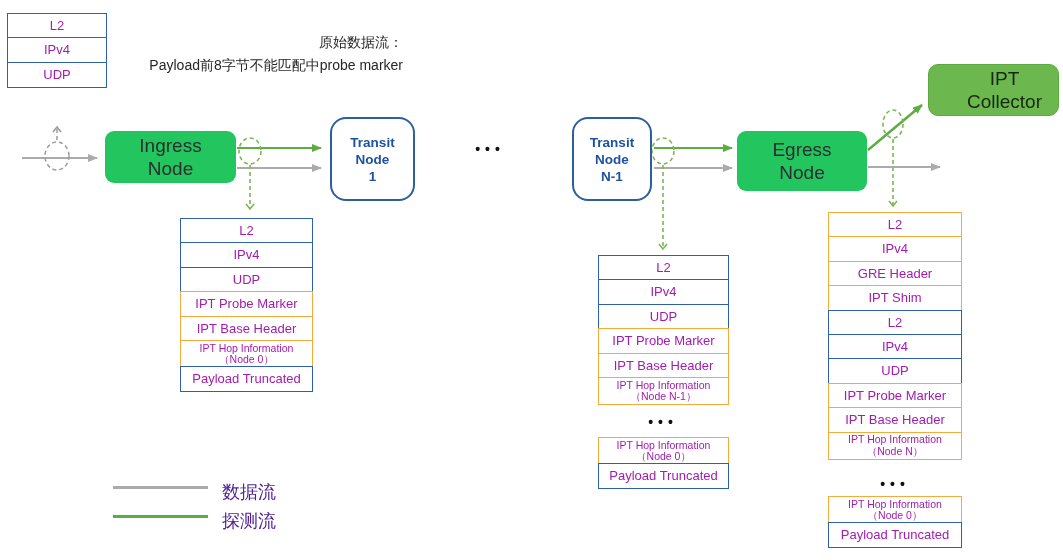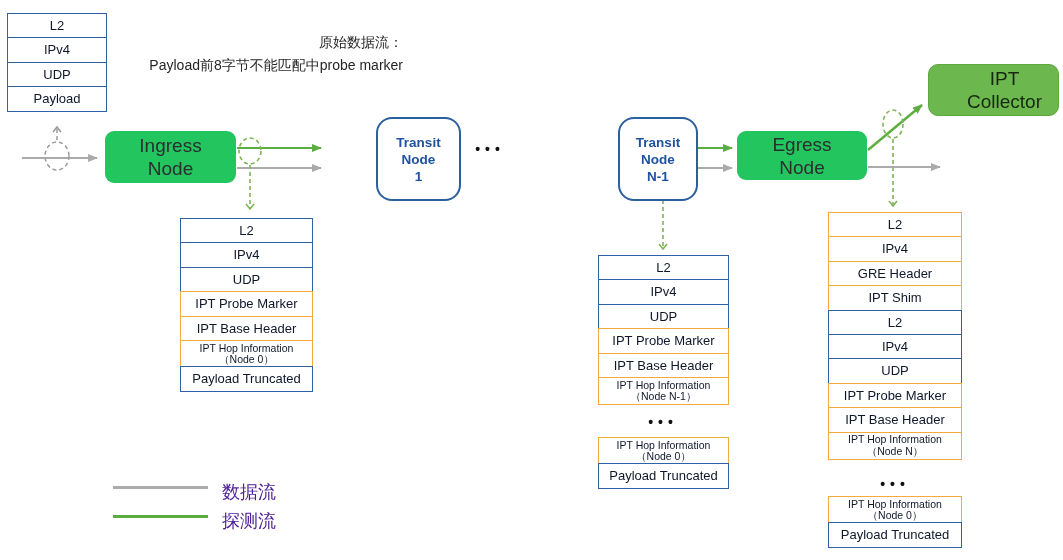--- a/index.html
+++ b/index.html
@@ -3,29 +3,29 @@
 <meta charset="utf-8">
 <style>
   html,body{margin:0;padding:0;background:#fff;}
   #canvas{position:relative;width:1063px;height:560px;background:#fff;overflow:hidden;
           font-family:"Liberation Sans","DejaVu Sans",sans-serif;}
   #wires{position:absolute;left:0;top:0;z-index:1;}
   .node{position:absolute;z-index:2;display:flex;align-items:center;justify-content:center;
         text-align:center;white-space:pre-line;box-sizing:border-box;}
   .node-soft{background:#22c55e;border-radius:9px;color:#2b2d31;font-size:19px;line-height:23px;font-weight:400;}
   .node-transit{background:#fff;border:2.5px solid #2C5F9E;border-radius:16px;color:#1E52A0;
-                font-weight:700;font-size:13.5px;line-height:17px;margin-left:46px;}
+                font-weight:700;font-size:13.5px;line-height:17px;}
   .node-collector{background:#6CB84E;border:1.5px solid #5CA93F;border-radius:10px;
                   color:#16290f;font-size:19px;line-height:23px;}
   .annotation{position:absolute;z-index:2;color:#262626;font-size:14px;line-height:23px;
               font-weight:500;white-space:pre-line;text-align:right;}
   .stack{position:absolute;z-index:2;}
   .row{box-sizing:border-box;height:26px;border:1.6px solid #2E62A6;background:#fff;
        display:flex;flex-direction:column;align-items:center;justify-content:center;
-       color:#0f172a;font-size:13px;line-height:14px;margin-top:-1.6px;}
+       color:#a21caf;font-size:13px;line-height:14px;margin-top:-1.6px;}
   .row:first-child{margin-top:0;}
   .row.orange{border-color:#F3AC3C;}
   .row.twoline{height:28px;font-size:10.5px;line-height:11.5px;}
   .dots{position:absolute;z-index:2;text-align:center;font-weight:700;font-size:14px;
         letter-spacing:5px;color:#111;}
   .legend-line{position:absolute;z-index:2;height:2.5px;width:95px;}
   .legend-label{position:absolute;z-index:2;font-size:18px;color:#4c1d95;font-weight:500;}
 </style>
 </head>
 <body>
@@ -74,35 +74,32 @@
   <div class="stack" style="left:7px;top:13px;width:100px;">
     <div class="row">
         <span>L2</span>
       </div>
     <div class="row">
         <span>IPv4</span>
       </div>
     <div class="row">
         <span>UDP</span>
       </div>
-    <div class="row">
-        <span>Payload</span>
-      </div>
   </div>
 
   <div class="node node-soft" style="left:105px;top:131px;width:131px;height:52px;">Ingress
 Node</div>
   <div class="node node-transit" style="left:330px;top:117px;width:85px;height:84px;">Transit
 Node
 1</div>
   <div class="dots" style="left:466px;top:141px;width:48px;">•••</div>
   <div class="node node-transit" style="left:572px;top:117px;width:80px;height:84px;">Transit
 Node
 N-1</div>
-  <div class="node node-soft" style="left:737px;top:131px;width:130px;height:49px;">Egress
+  <div class="node node-soft" style="left:737px;top:131px;width:130px;height:60px;">Egress
 Node</div>
   <div class="node node-collector" style="left:928px;top:64px;width:131px;height:52px;padding-left:22px;">IPT
 Collector</div>
 
   <div class="stack" style="left:180px;top:218px;width:133px;">
     <div class="row">
         <span>L2</span>
       </div>
     <div class="row">
         <span>IPv4</span>

